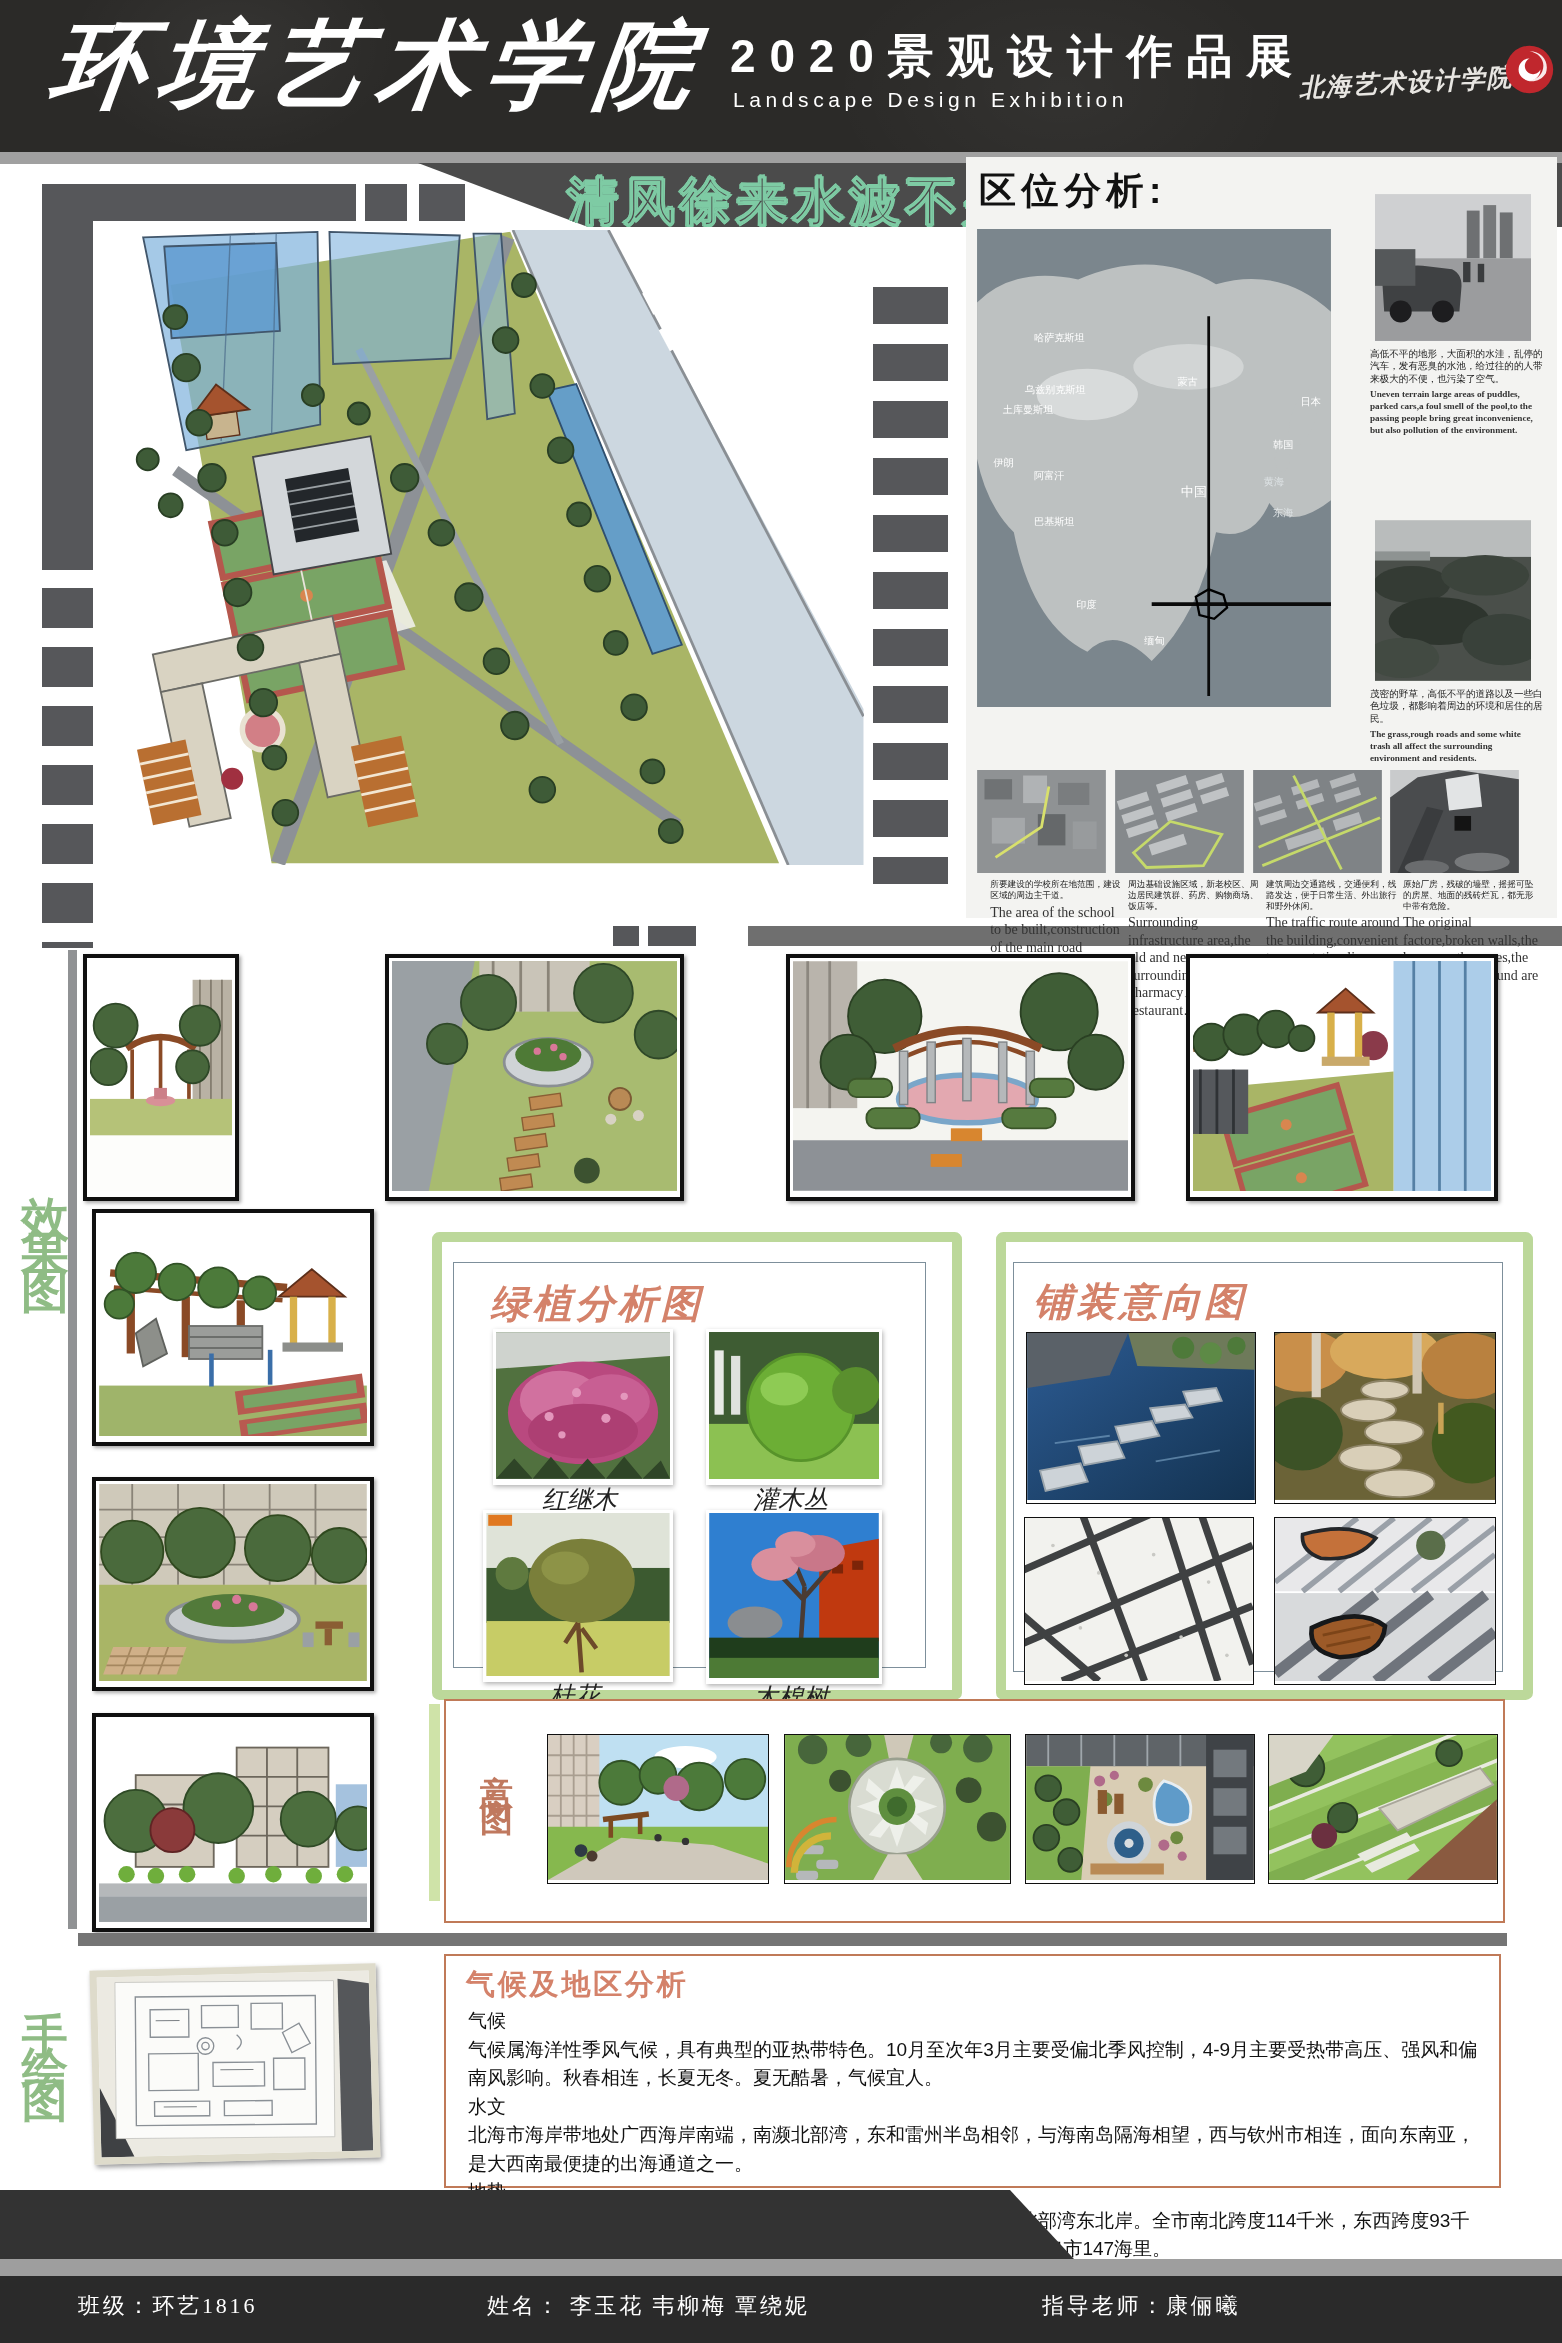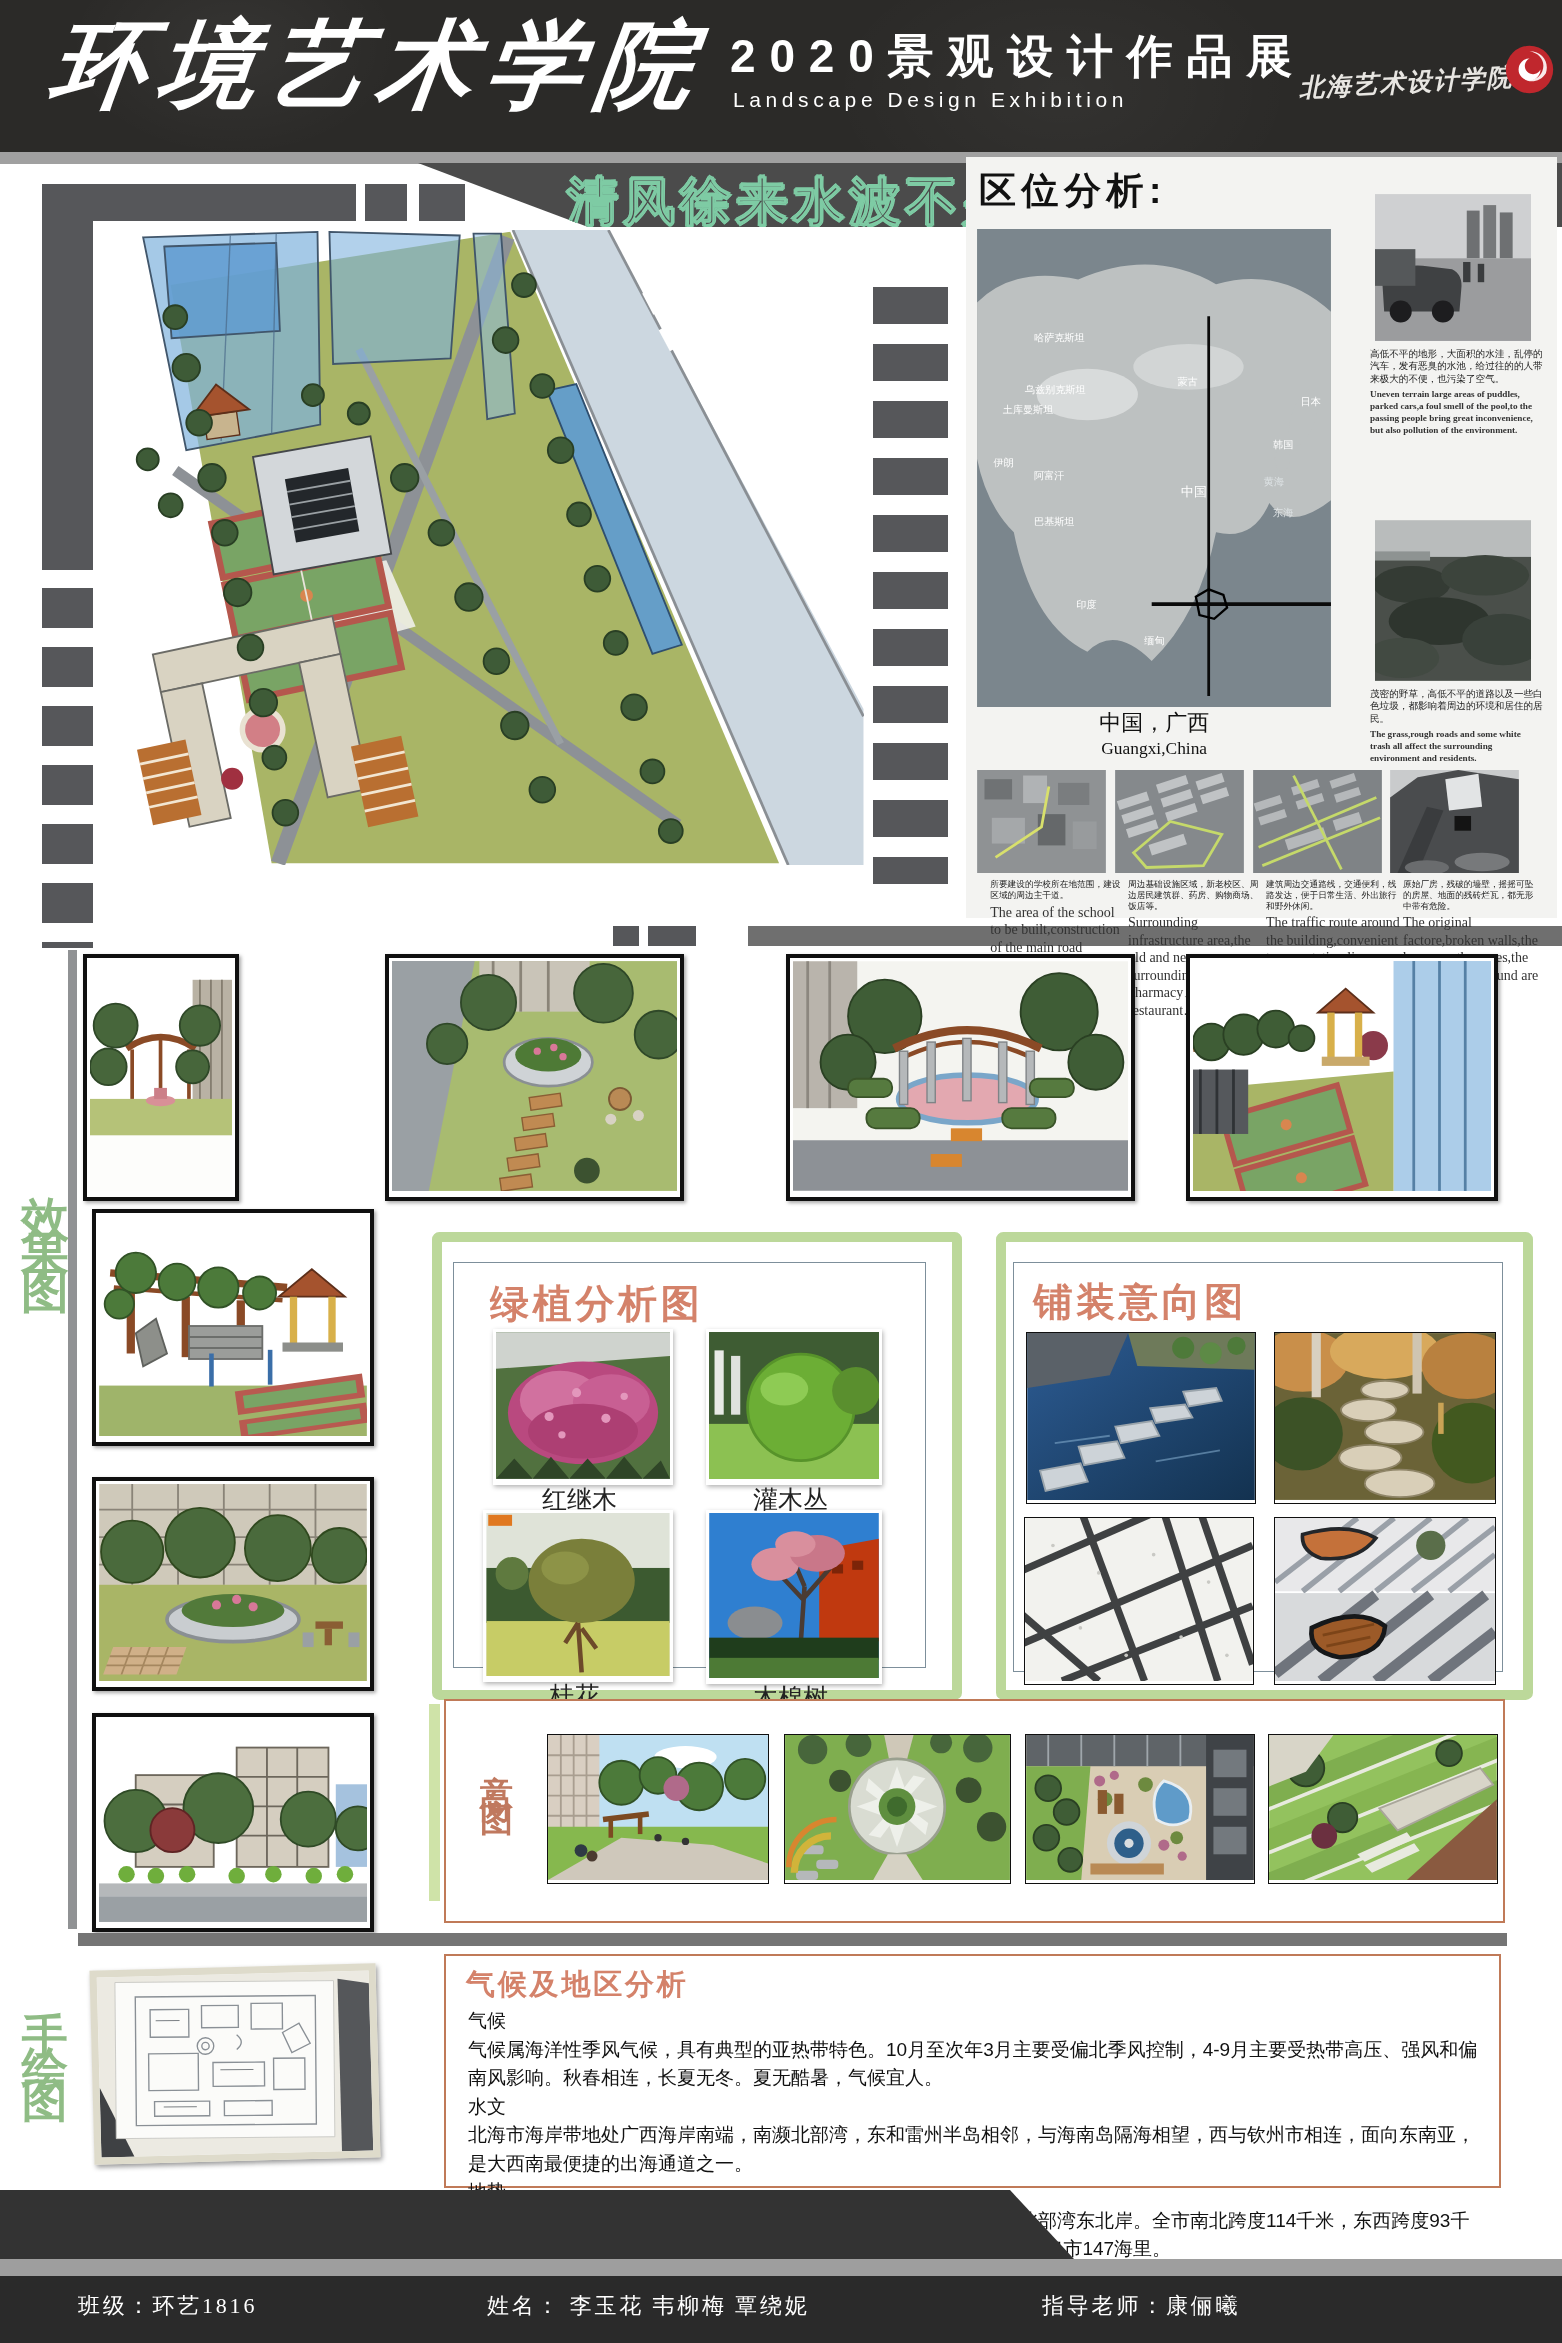--- a/index.html
+++ b/index.html
@@ -52,21 +52,21 @@
   
   .frame{border:4.6px solid #101010;background:#fff;padding:2.8px;box-shadow:1.8px 1.8px 3.7px rgba(0,0,0,.35);}
   .tframe{border:1.8px solid #101010;background:#fff;}
   .card{background:#fff;border:3.7px solid #fff;box-shadow:0.9px 1.8px 4.6px rgba(0,0,0,.3);}
   
   .vlabel{writing-mode:vertical-rl;text-orientation:upright;color:#8fbc85;font-weight:bold;
     font-size:48px;letter-spacing:0.75em;}
   .vlabel-orange{writing-mode:vertical-rl;text-orientation:upright;color:#c0795f;font-weight:bold;
     font-size:33px;letter-spacing:0.45em;}
   
-  .greenbox{border:10px solid #bcd89a;border-radius:7.3px;background:#fff;}
+  .greenbox{border:10px solid #bcd89a;border-radius:7.3px;background:#fff;font-style:italic;}
   .innerbox{position:absolute;border:1.8px solid #7d8f9b;background:#fff;}
   .sectitle{position:absolute;color:#d4826a;font-size:39px;font-weight:bold;letter-spacing:3.7px;}
   .plantlbl{position:absolute;color:#222;font-size:25px;text-align:center;}
   
   .orangebox{border:2.8px solid #c07a58;background:#fff;}
   .greenstrip{left:429px;top:1704px;width:11px;height:197px;background:#cfe3a8;}
   .climtitle{position:absolute;left:20px;top:9.2px;color:#d4826a;font-size:29px;font-weight:bold;letter-spacing:2.8px;}
   .climbody{position:absolute;left:22px;top:51px;width:1012px;color:#111;font-size:19px;line-height:1.5;white-space:pre-line;}
   
   .sketchwrap{left:92px;top:1967px;width:287px;height:195px;background:#efedе3;}
@@ -242,24 +242,20 @@
       <text x="218" y="170" class="maplbl">蒙古</text>
       <text x="222" y="290" class="maplbl" style="font-size:14px">中国</text>
       <text x="352" y="192" class="maplbl">日本</text>
       <text x="322" y="238" class="maplbl">韩国</text>
       <text x="312" y="278" class="maplbl-dark">黄海</text>
       <text x="322" y="312" class="maplbl-dark">东海</text>
       <line x1="252" y1="95" x2="252" y2="508" stroke="#0a0a0a" stroke-width="3"></line>
       <line x1="190" y1="408" x2="385" y2="408" stroke="#0a0a0a" stroke-width="4"></line>
       <polygon points="238,400 252,392 268,398 272,412 258,424 242,420" fill="none" stroke="#000" stroke-width="2.5"></polygon>
     </svg>
-    <div class="abs mapcap">
-      <div class="cn">中国，广西</div>
-      <div class="en">Guangxi,China</div>
-    </div>
 
     <svg class="abs" style="left:409px;top:37px" width="156" height="147" viewBox="0 0 170 160">
       <rect width="170" height="160" fill="#cfd0d2"></rect>
       <rect x="100" y="18" width="14" height="52" fill="#6e7072"></rect>
         <rect x="118" y="12" width="14" height="58" fill="#77797b"></rect>
         <rect x="136" y="20" width="14" height="50" fill="#6e7072"></rect>
       <rect x="0" y="70" width="170" height="90" fill="#9b9c9e"></rect>
       <path d="M8,96 Q20,76 52,78 L84,82 Q96,88 94,104 L92,128 L10,128 Z" fill="#3f4143"></path>
       <circle cx="28" cy="128" r="12" fill="#1d1d1f"></circle>
         <circle cx="74" cy="128" r="12" fill="#1d1d1f"></circle>

